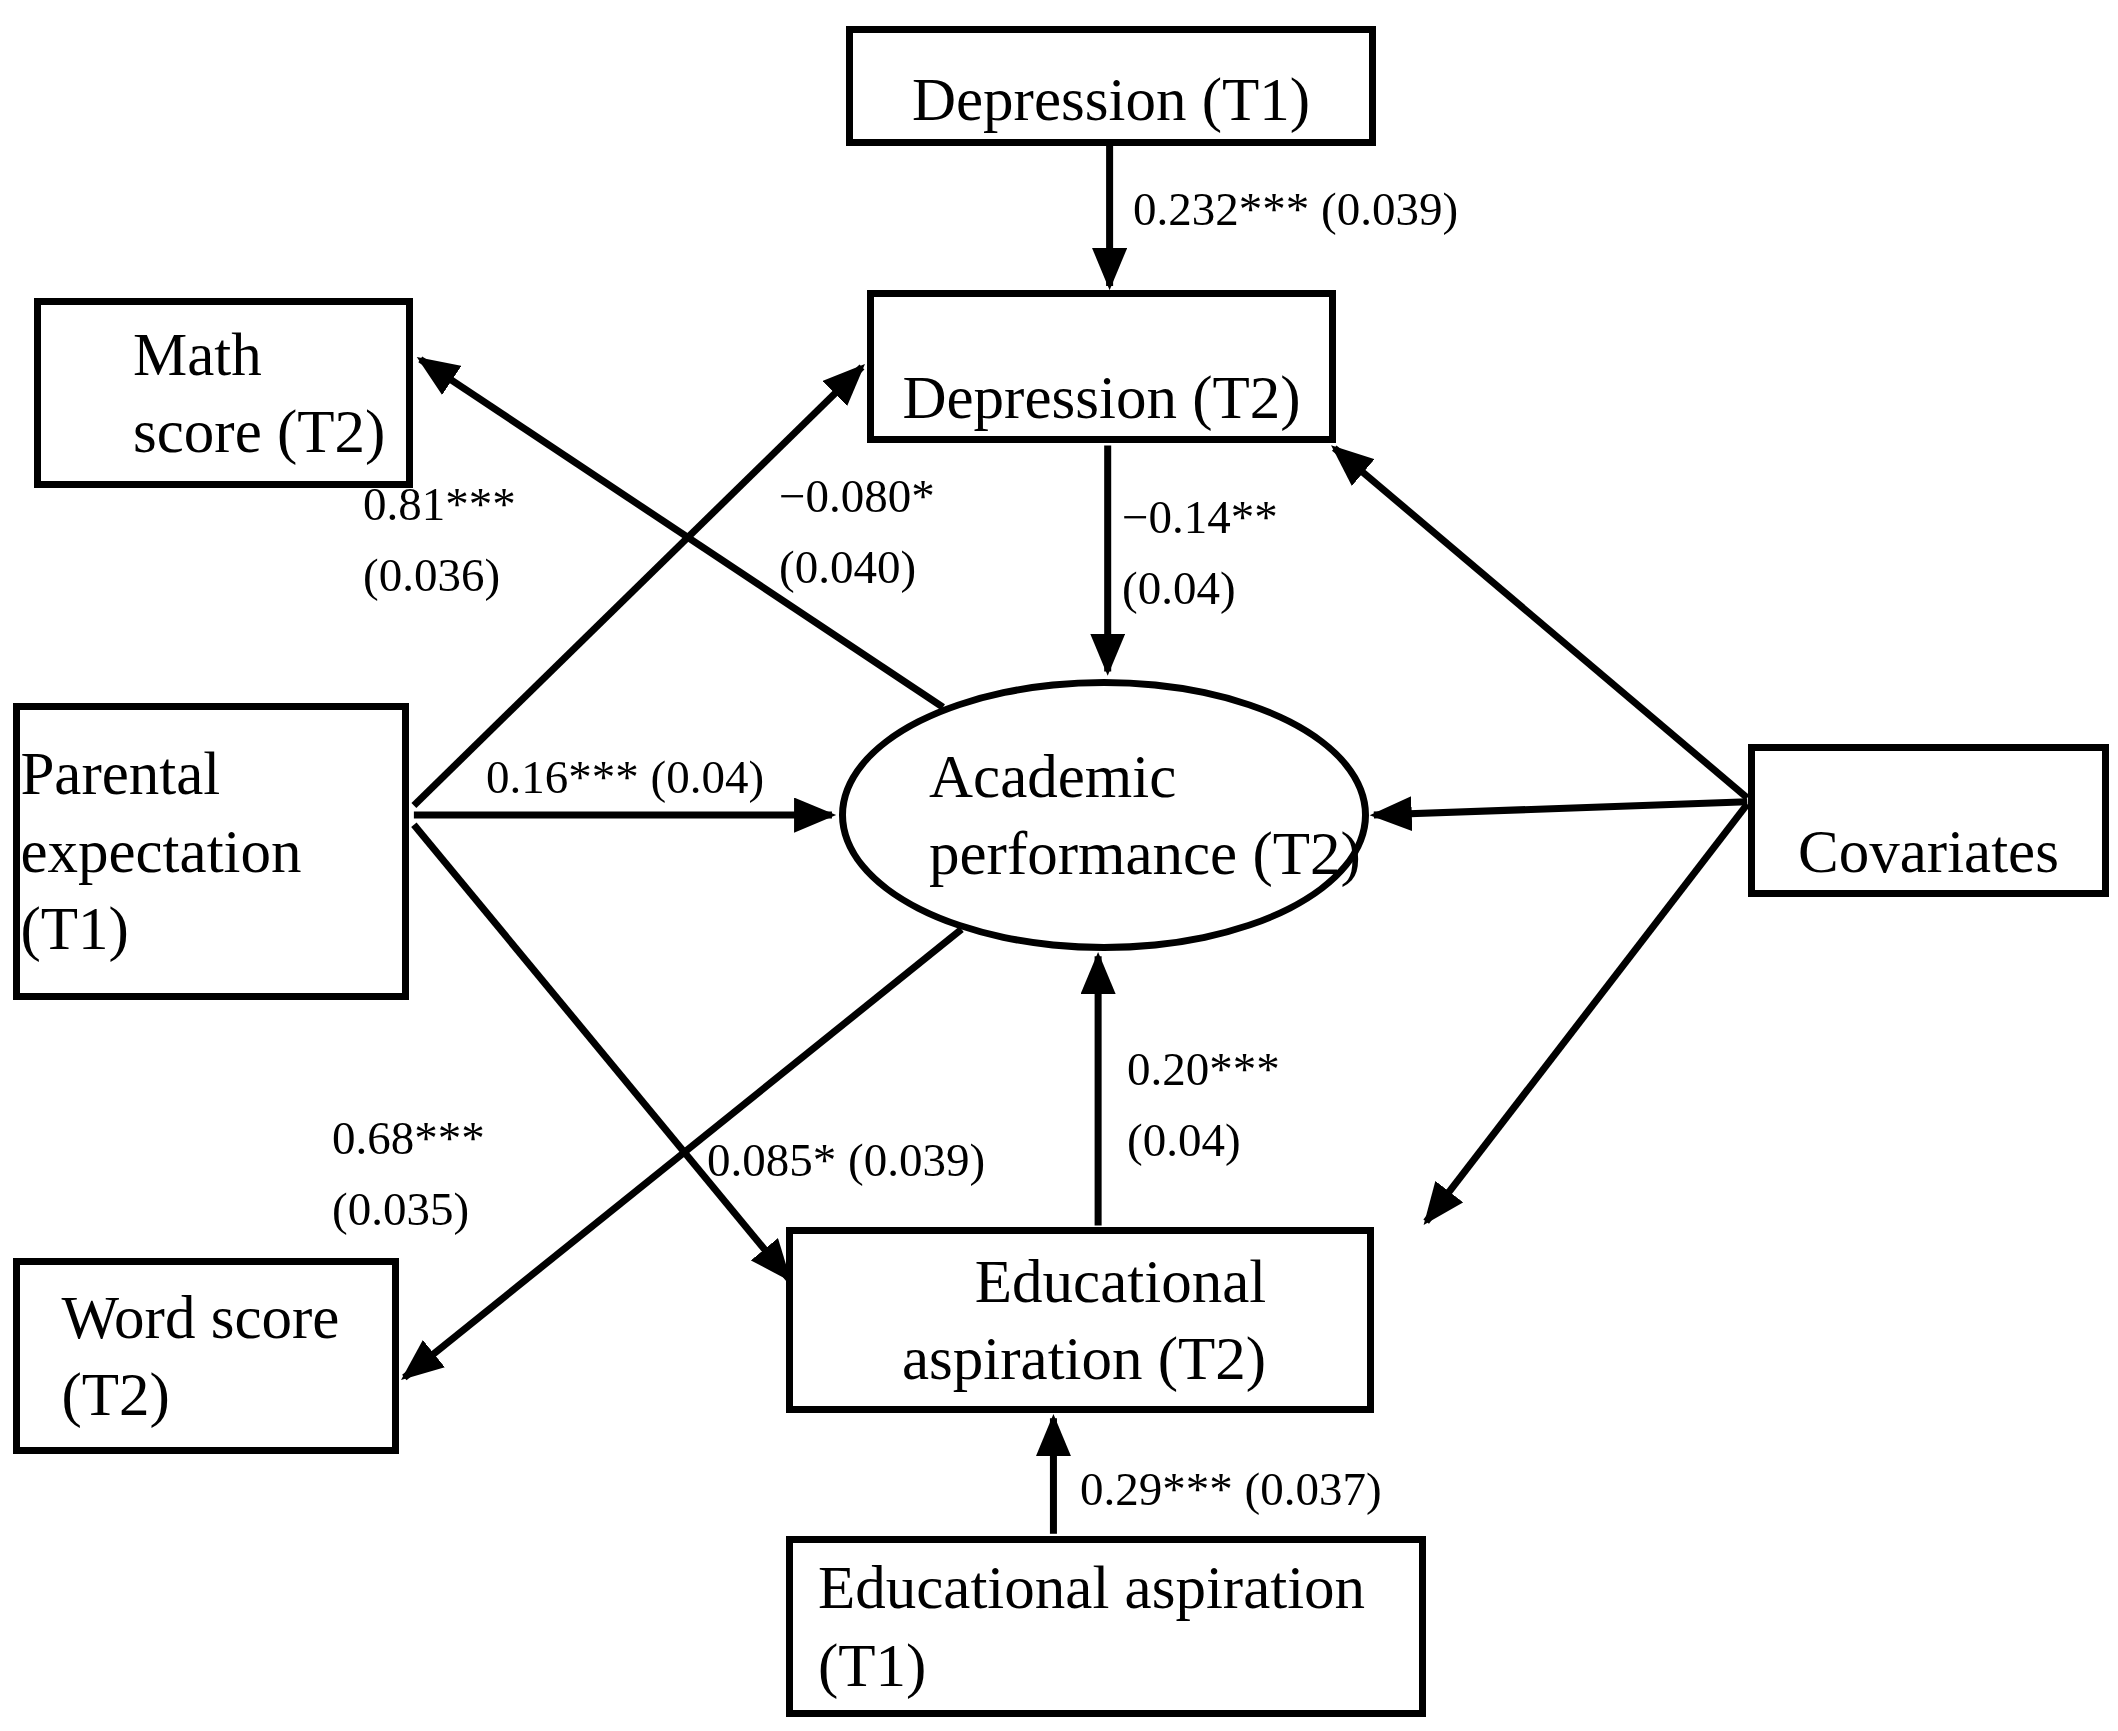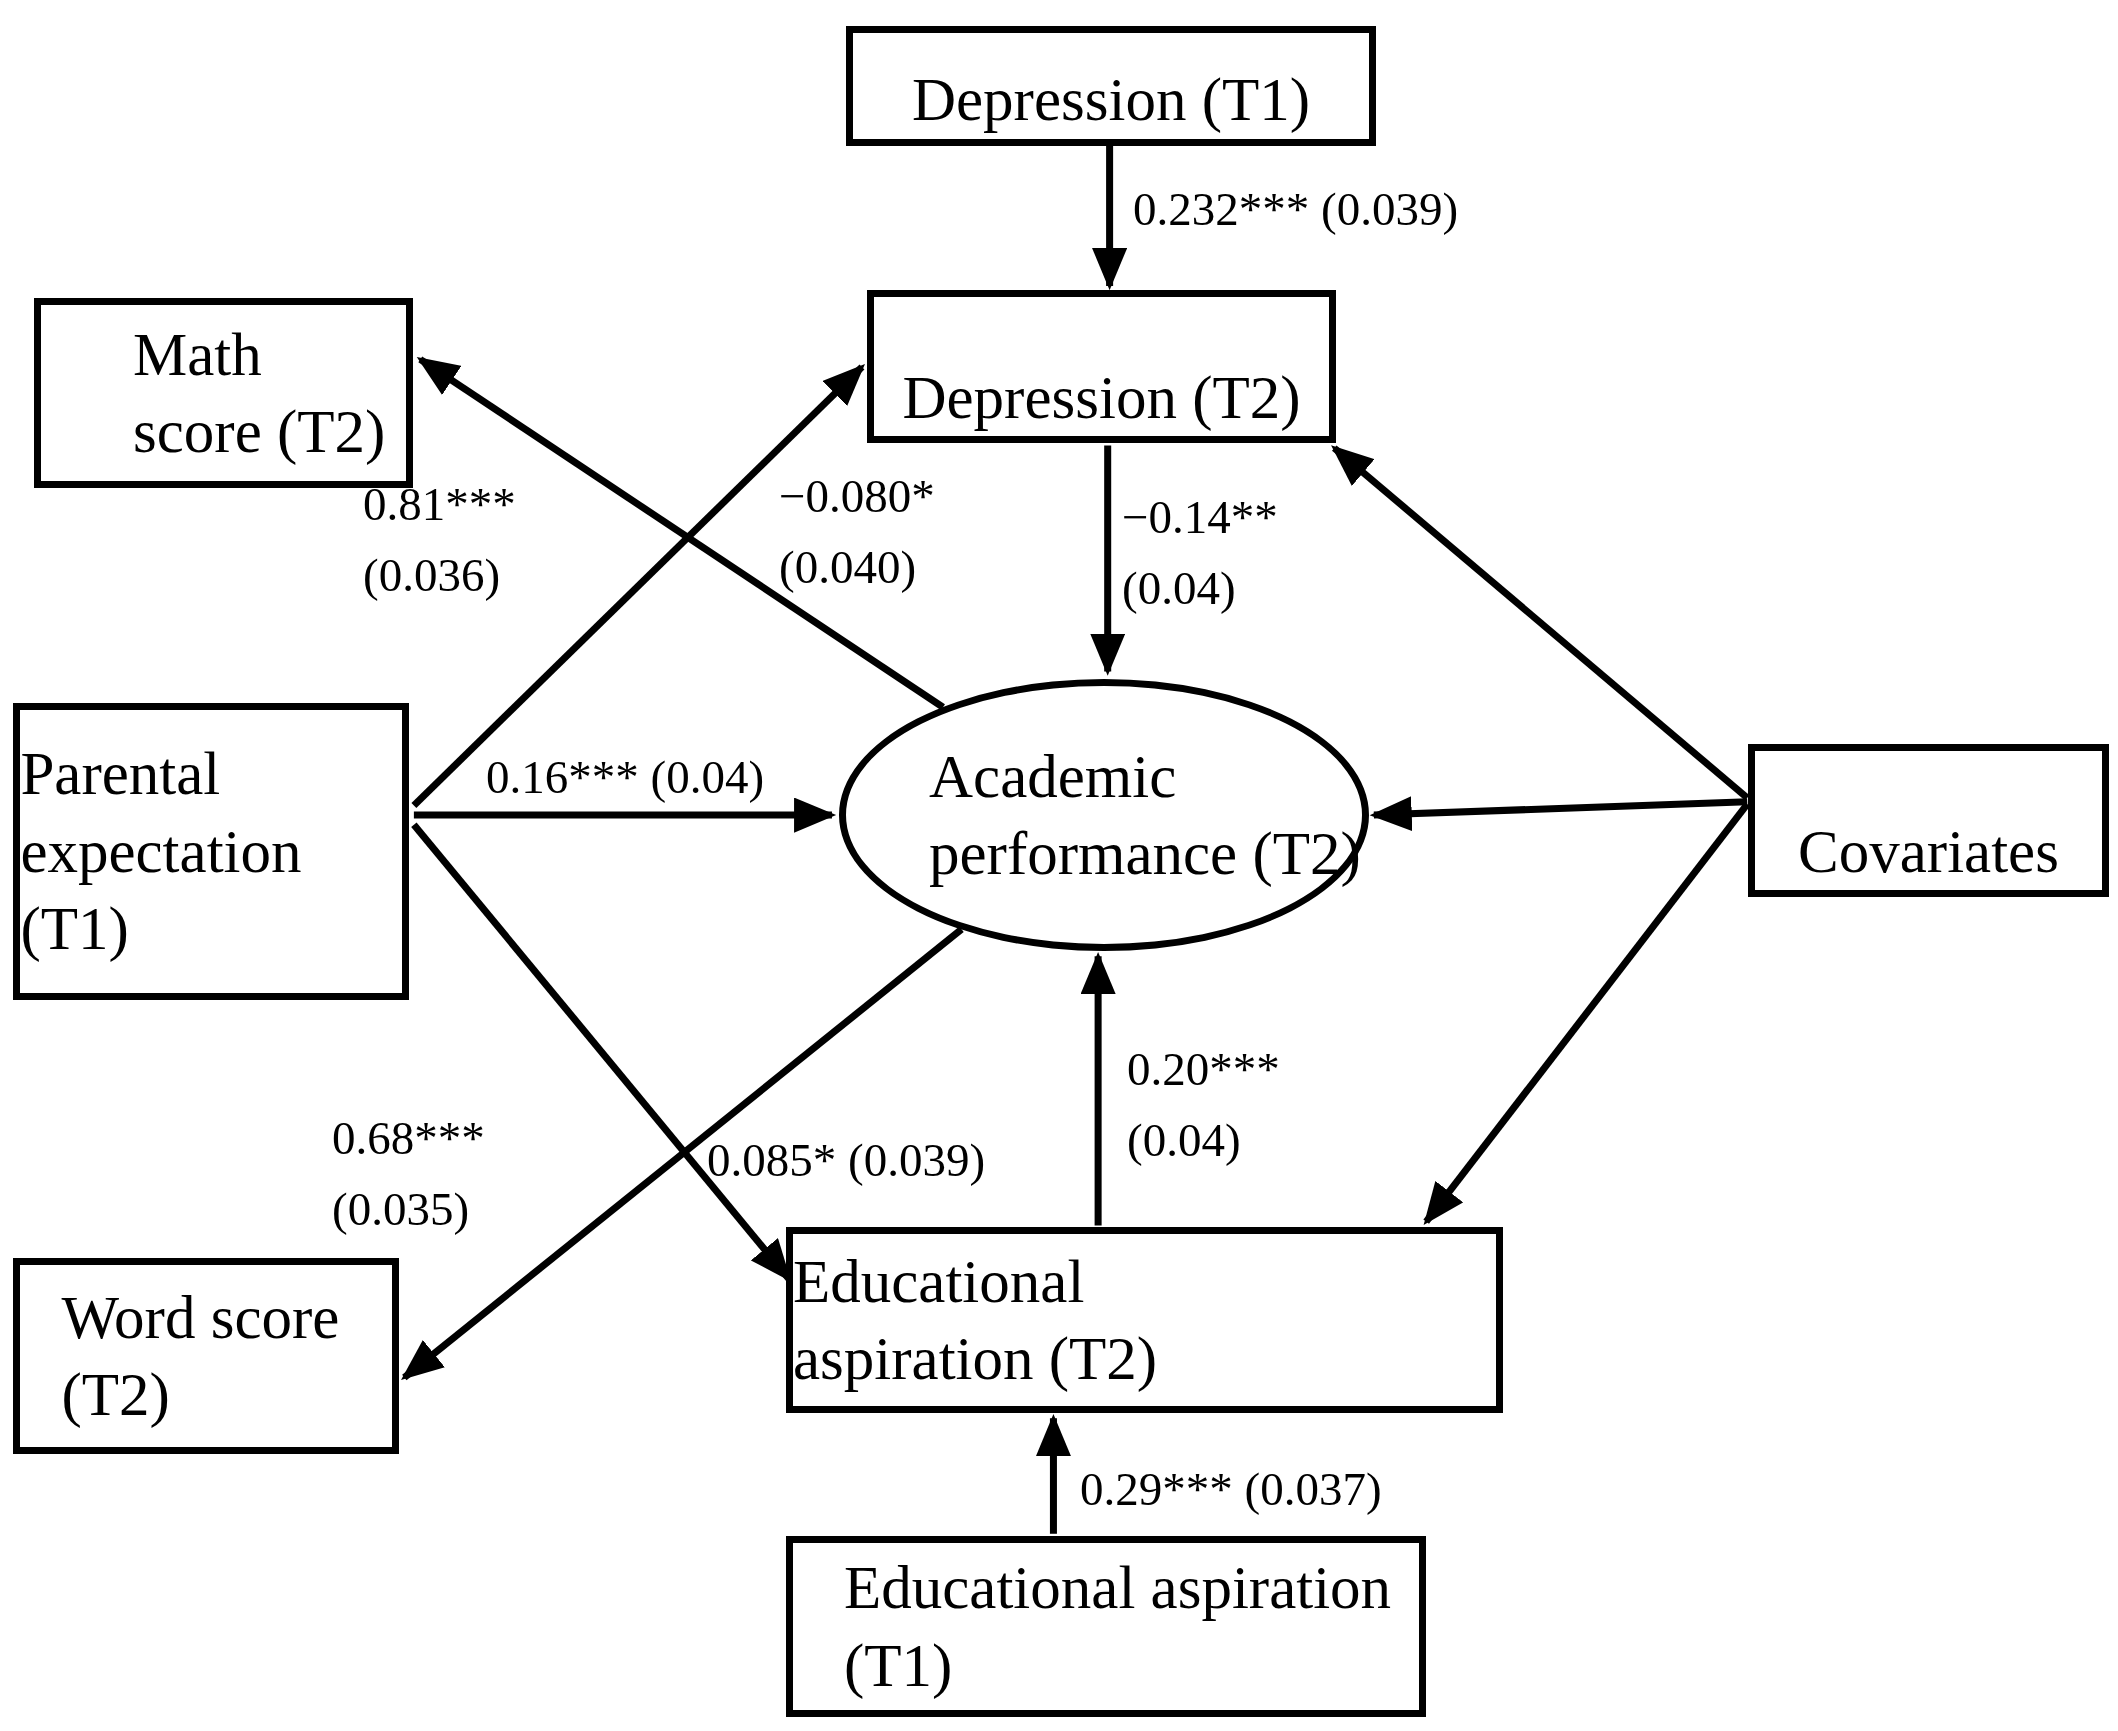--- a/index.html
+++ b/index.html
@@ -89,26 +89,26 @@
 
   <div class="node centered" style="left:1748px; top:744px; width:361px; height:153px;">
     <span>Covariates</span>
   </div>
 
   <div class="node" style="left:13.4px; top:1258px; width:386px; height:196px; padding-left:41px;">
     <span>Word score
 (T2)</span>
   </div>
 
-  <div class="node" style="left:786px; top:1227px; width:717px; height:186px; ">
+  <div class="node" style="left:786px; top:1227px; width:588px; height:186px; padding-left:109px;text-align:right;">
     <span>Educational
 aspiration (T2)</span>
   </div>
 
-  <div class="node" style="left:786px; top:1536px; width:640px; height:181px; padding-left:51px;">
+  <div class="node" style="left:786px; top:1536px; width:640px; height:181px; padding-left:25px;">
     <span>Educational aspiration
 (T1)</span>
   </div>
 
   <div class="elabel" style="left:1133px; top:174px;">0.232*** (0.039)</div>
 
   <div class="elabel" style="left:1122px; top:482px;">−0.14**
 (0.04)</div>
 
   <div class="elabel" style="left:779px; top:461px;">−0.080*

